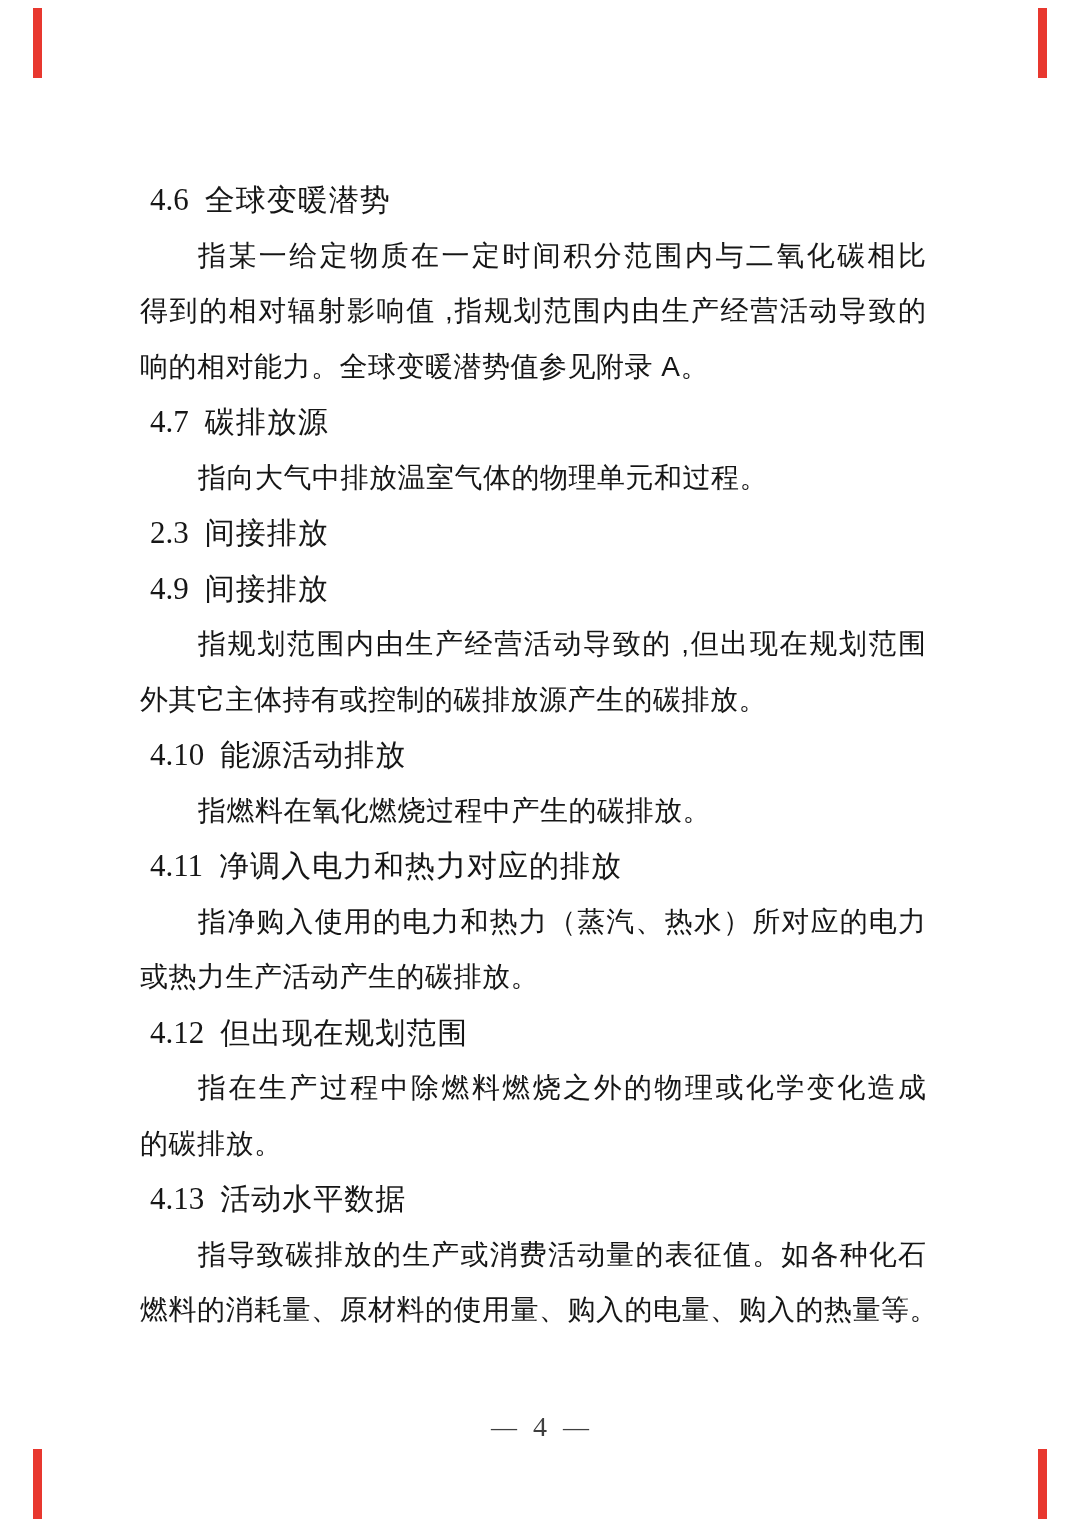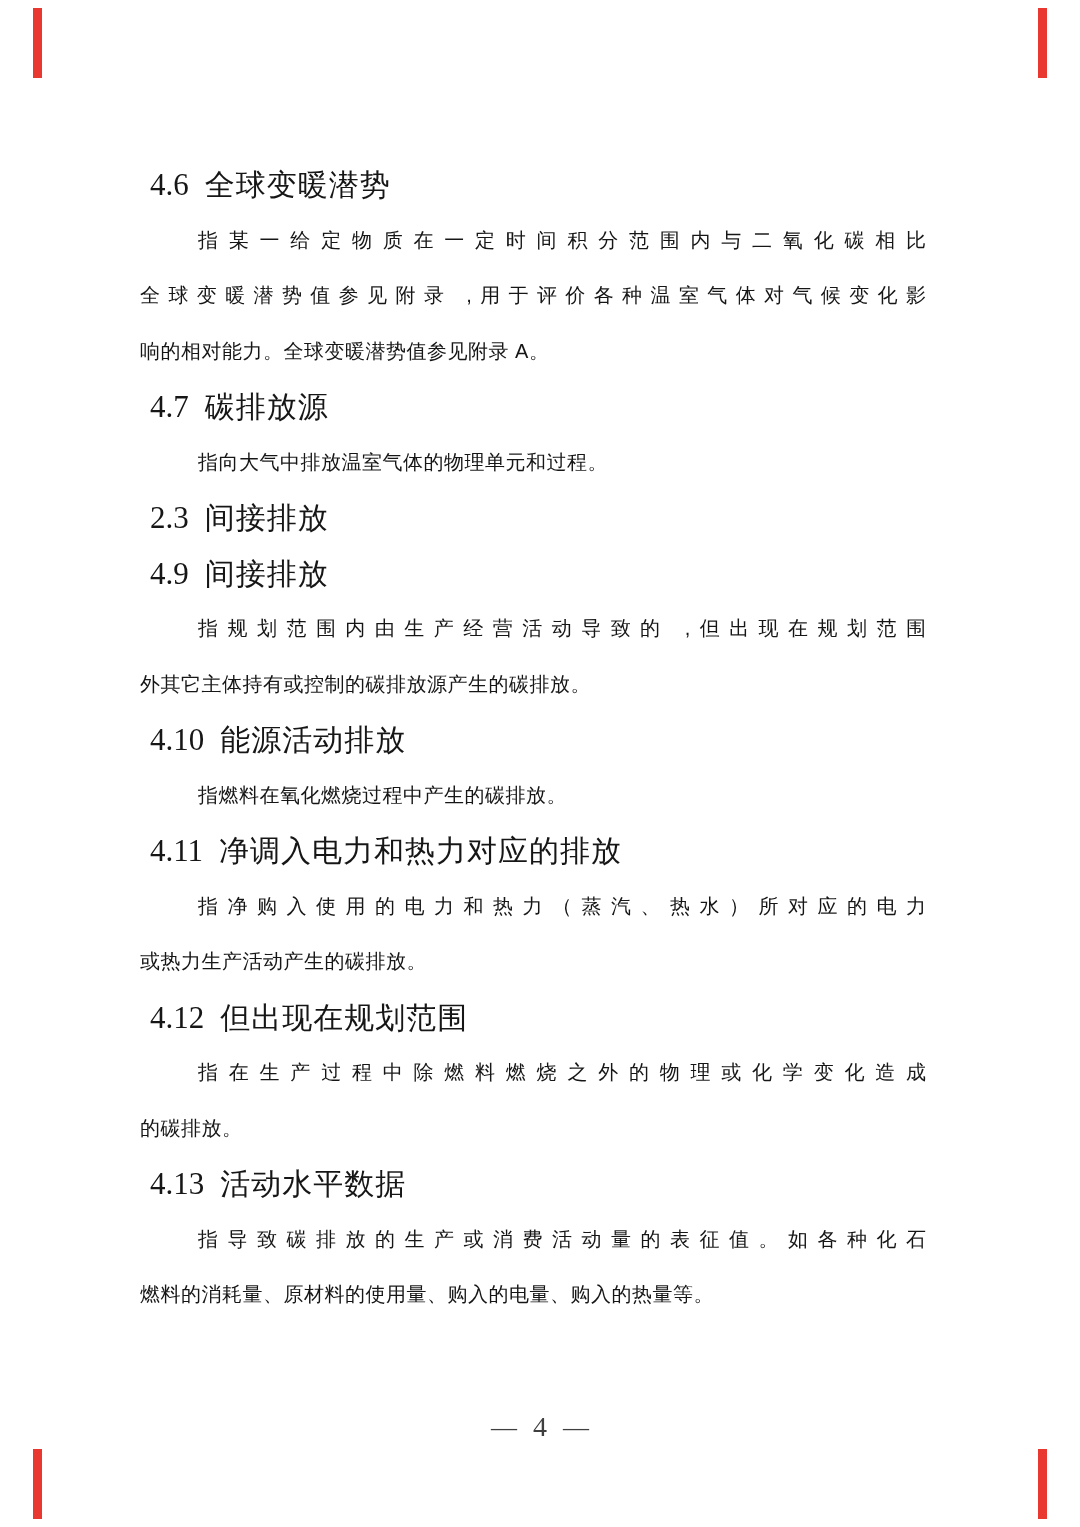--- a/index.html
+++ b/index.html
@@ -23,25 +23,25 @@
     background: #e8382f;
   }
   .corner-mark.tl { left: 33px;  top: 8px; }
   .corner-mark.tr { left: 1038px; top: 8px; }
   .corner-mark.bl { left: 33px;  top: 1449px; }
   .corner-mark.br { left: 1038px; top: 1449px; }
 
   #page {
     position: absolute;
     left: 140px;
-    top: 157px;
+    top: 172px;
     width: 786px;
   }
   .line {
-    font-size: 20px;
+    font-size: 28px;
     line-height: 55.5px;
     white-space: nowrap;
     letter-spacing: 0.5px;
   }
   .line.fill {
     white-space: normal;
     text-align: justify;
     text-align-last: justify;
     letter-spacing: 0;
   }
@@ -79,21 +79,21 @@
   <div class="corner-mark tl" style="background: rgb(232, 56, 47);"></div>
   <div class="corner-mark tr" style="background: rgb(232, 56, 47);"></div>
   <div class="corner-mark bl" style="background: rgb(232, 56, 47);"></div>
   <div class="corner-mark br" style="background: rgb(232, 56, 47);"></div>
 
   <div id="page">
       <div class="heading">
     <span class="num">4.6</span><span class="title">全球变暖潜势</span>
   </div>
       <div class="line indent fill">指某一给定物质在一定时间积分范围内与二氧化碳相比</div>
-      <div class="line fill">全球变暖潜势值参见附录 ,用于评价各种温室气体对气候变化影</div>
+      <div class="line fill">得到的相对辐射影响值 ,指规划范围内由生产经营活动导致的</div>
       <div class="line">响的相对能力。全球变暖潜势值参见附录 A。</div>
       <div class="heading">
     <span class="num">4.7</span><span class="title">碳排放源</span>
   </div>
       <div class="line indent">指向大气中排放温室气体的物理单元和过程。</div>
       <div class="heading">
     <span class="num">2.3</span><span class="title">间接排放</span>
   </div>
       <div class="heading">
     <span class="num">4.9</span><span class="title">间接排放</span>

